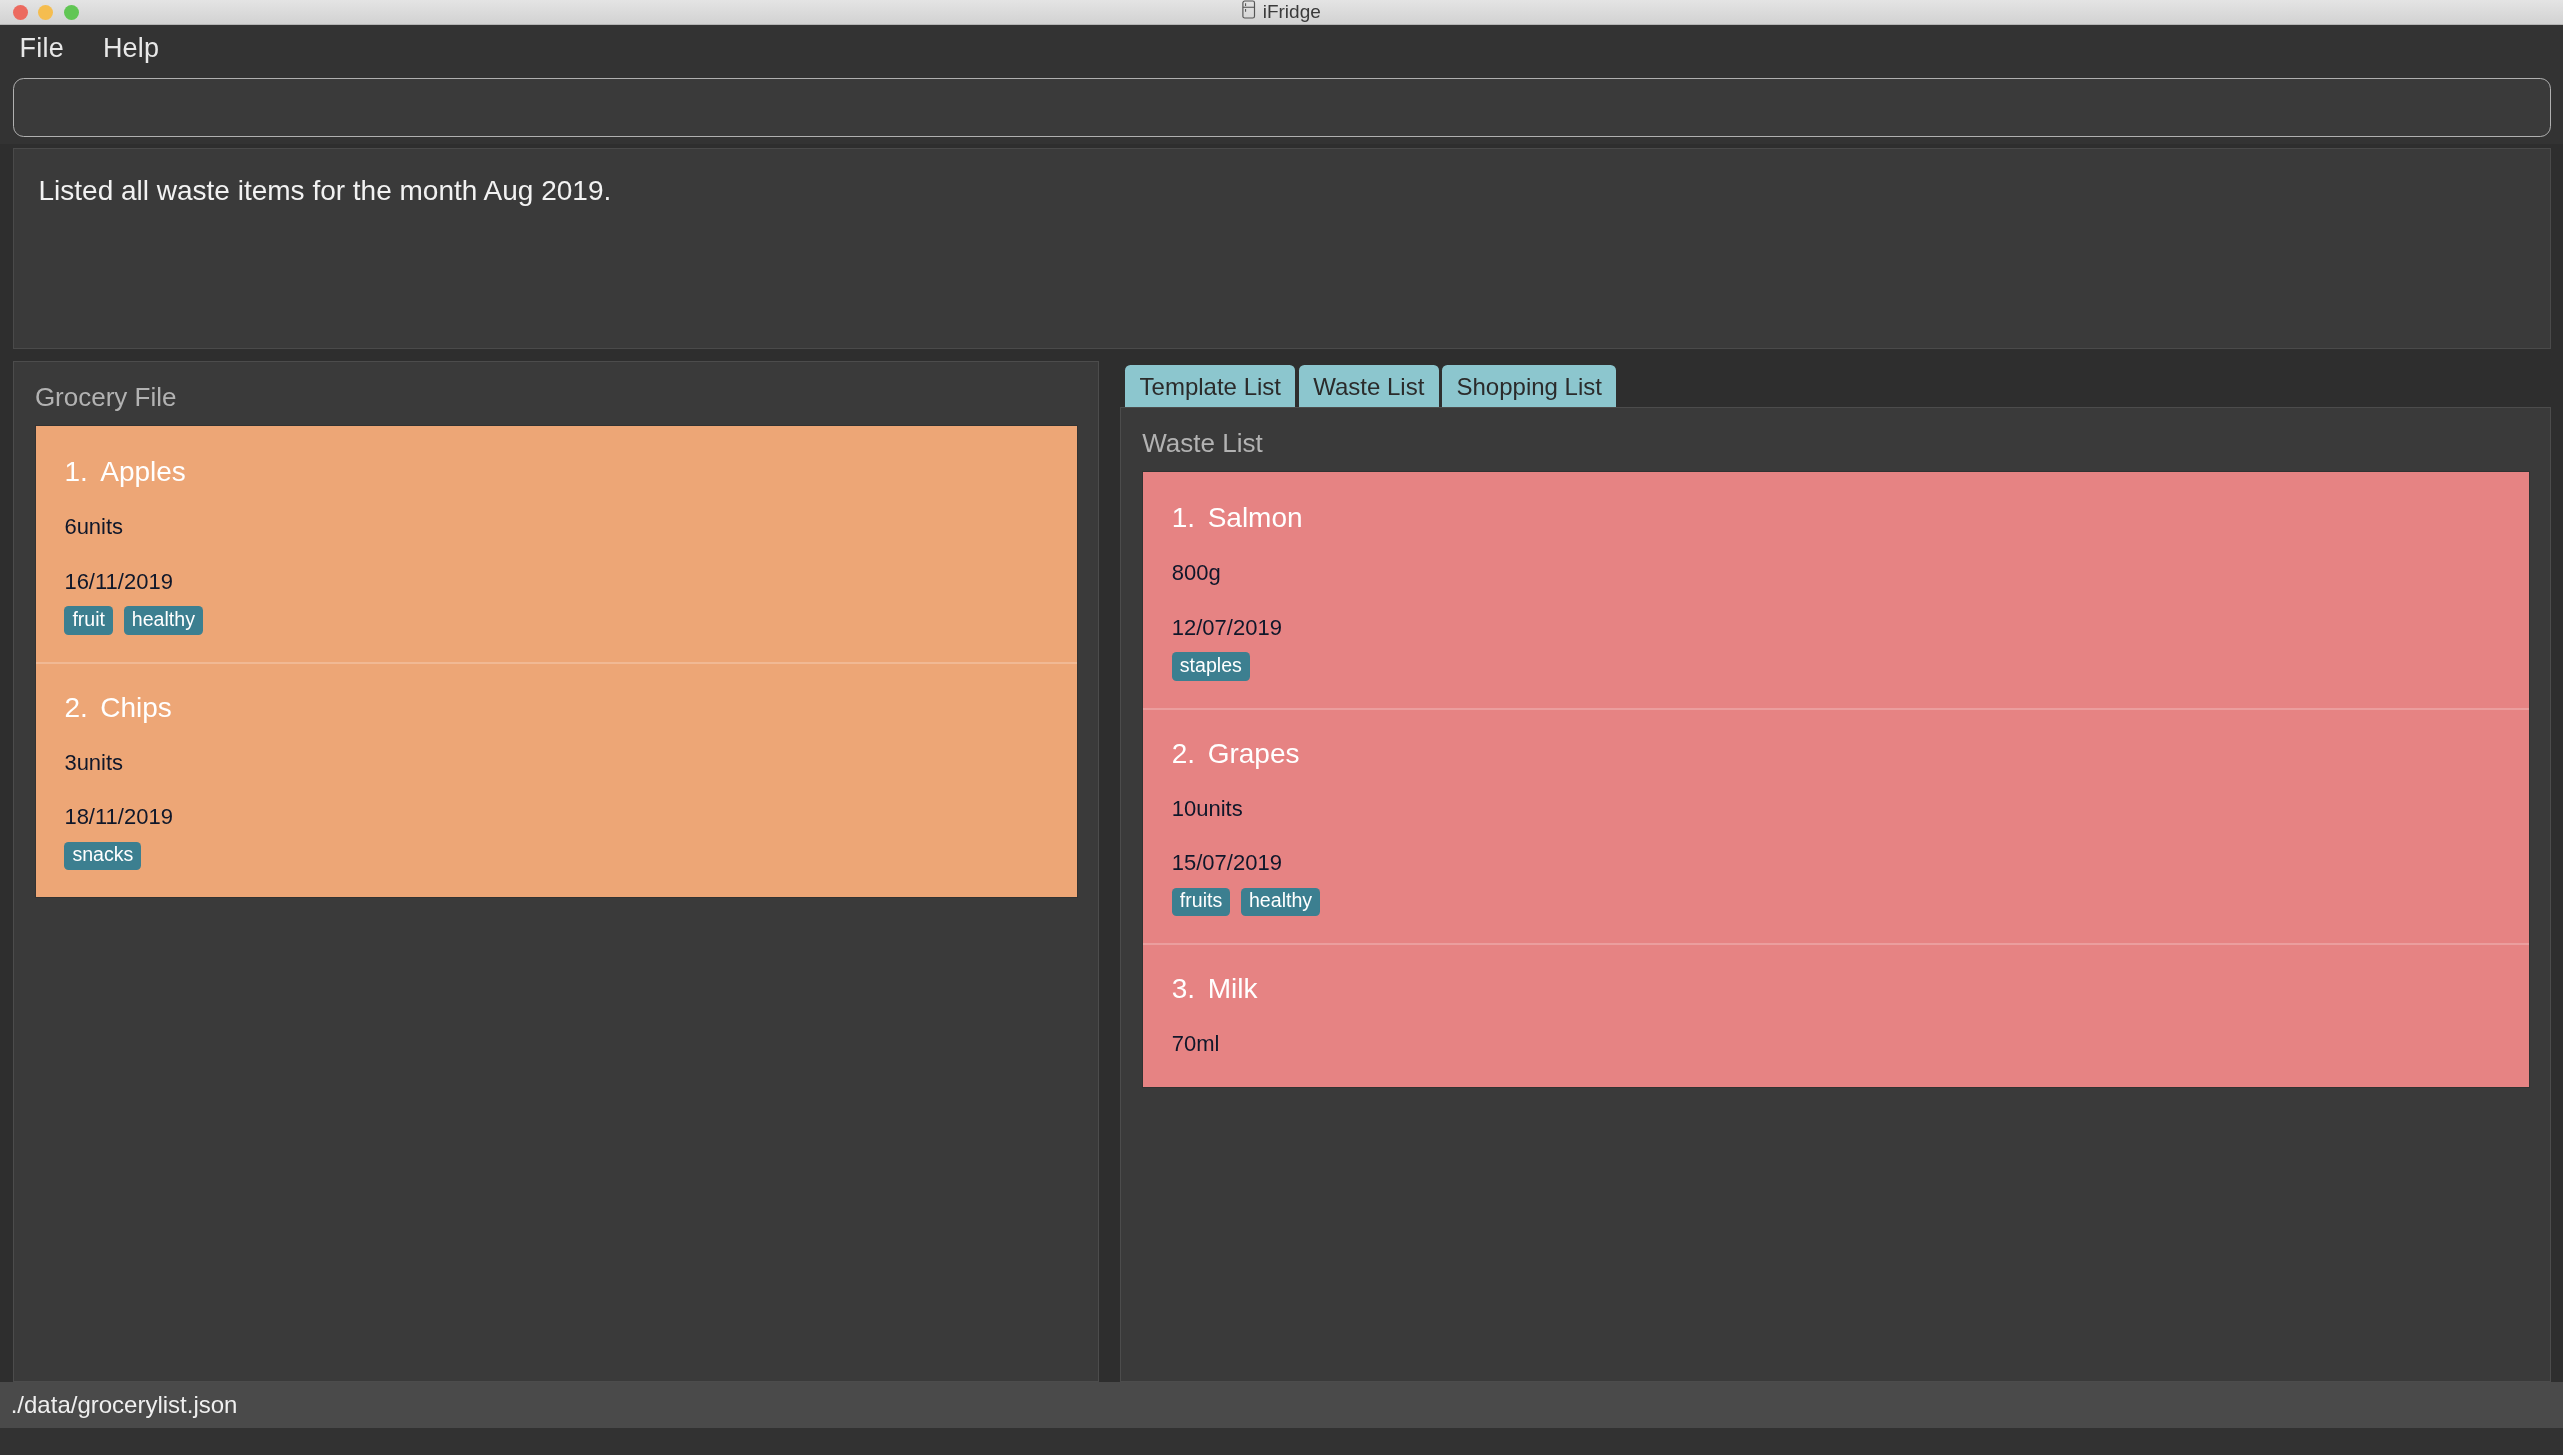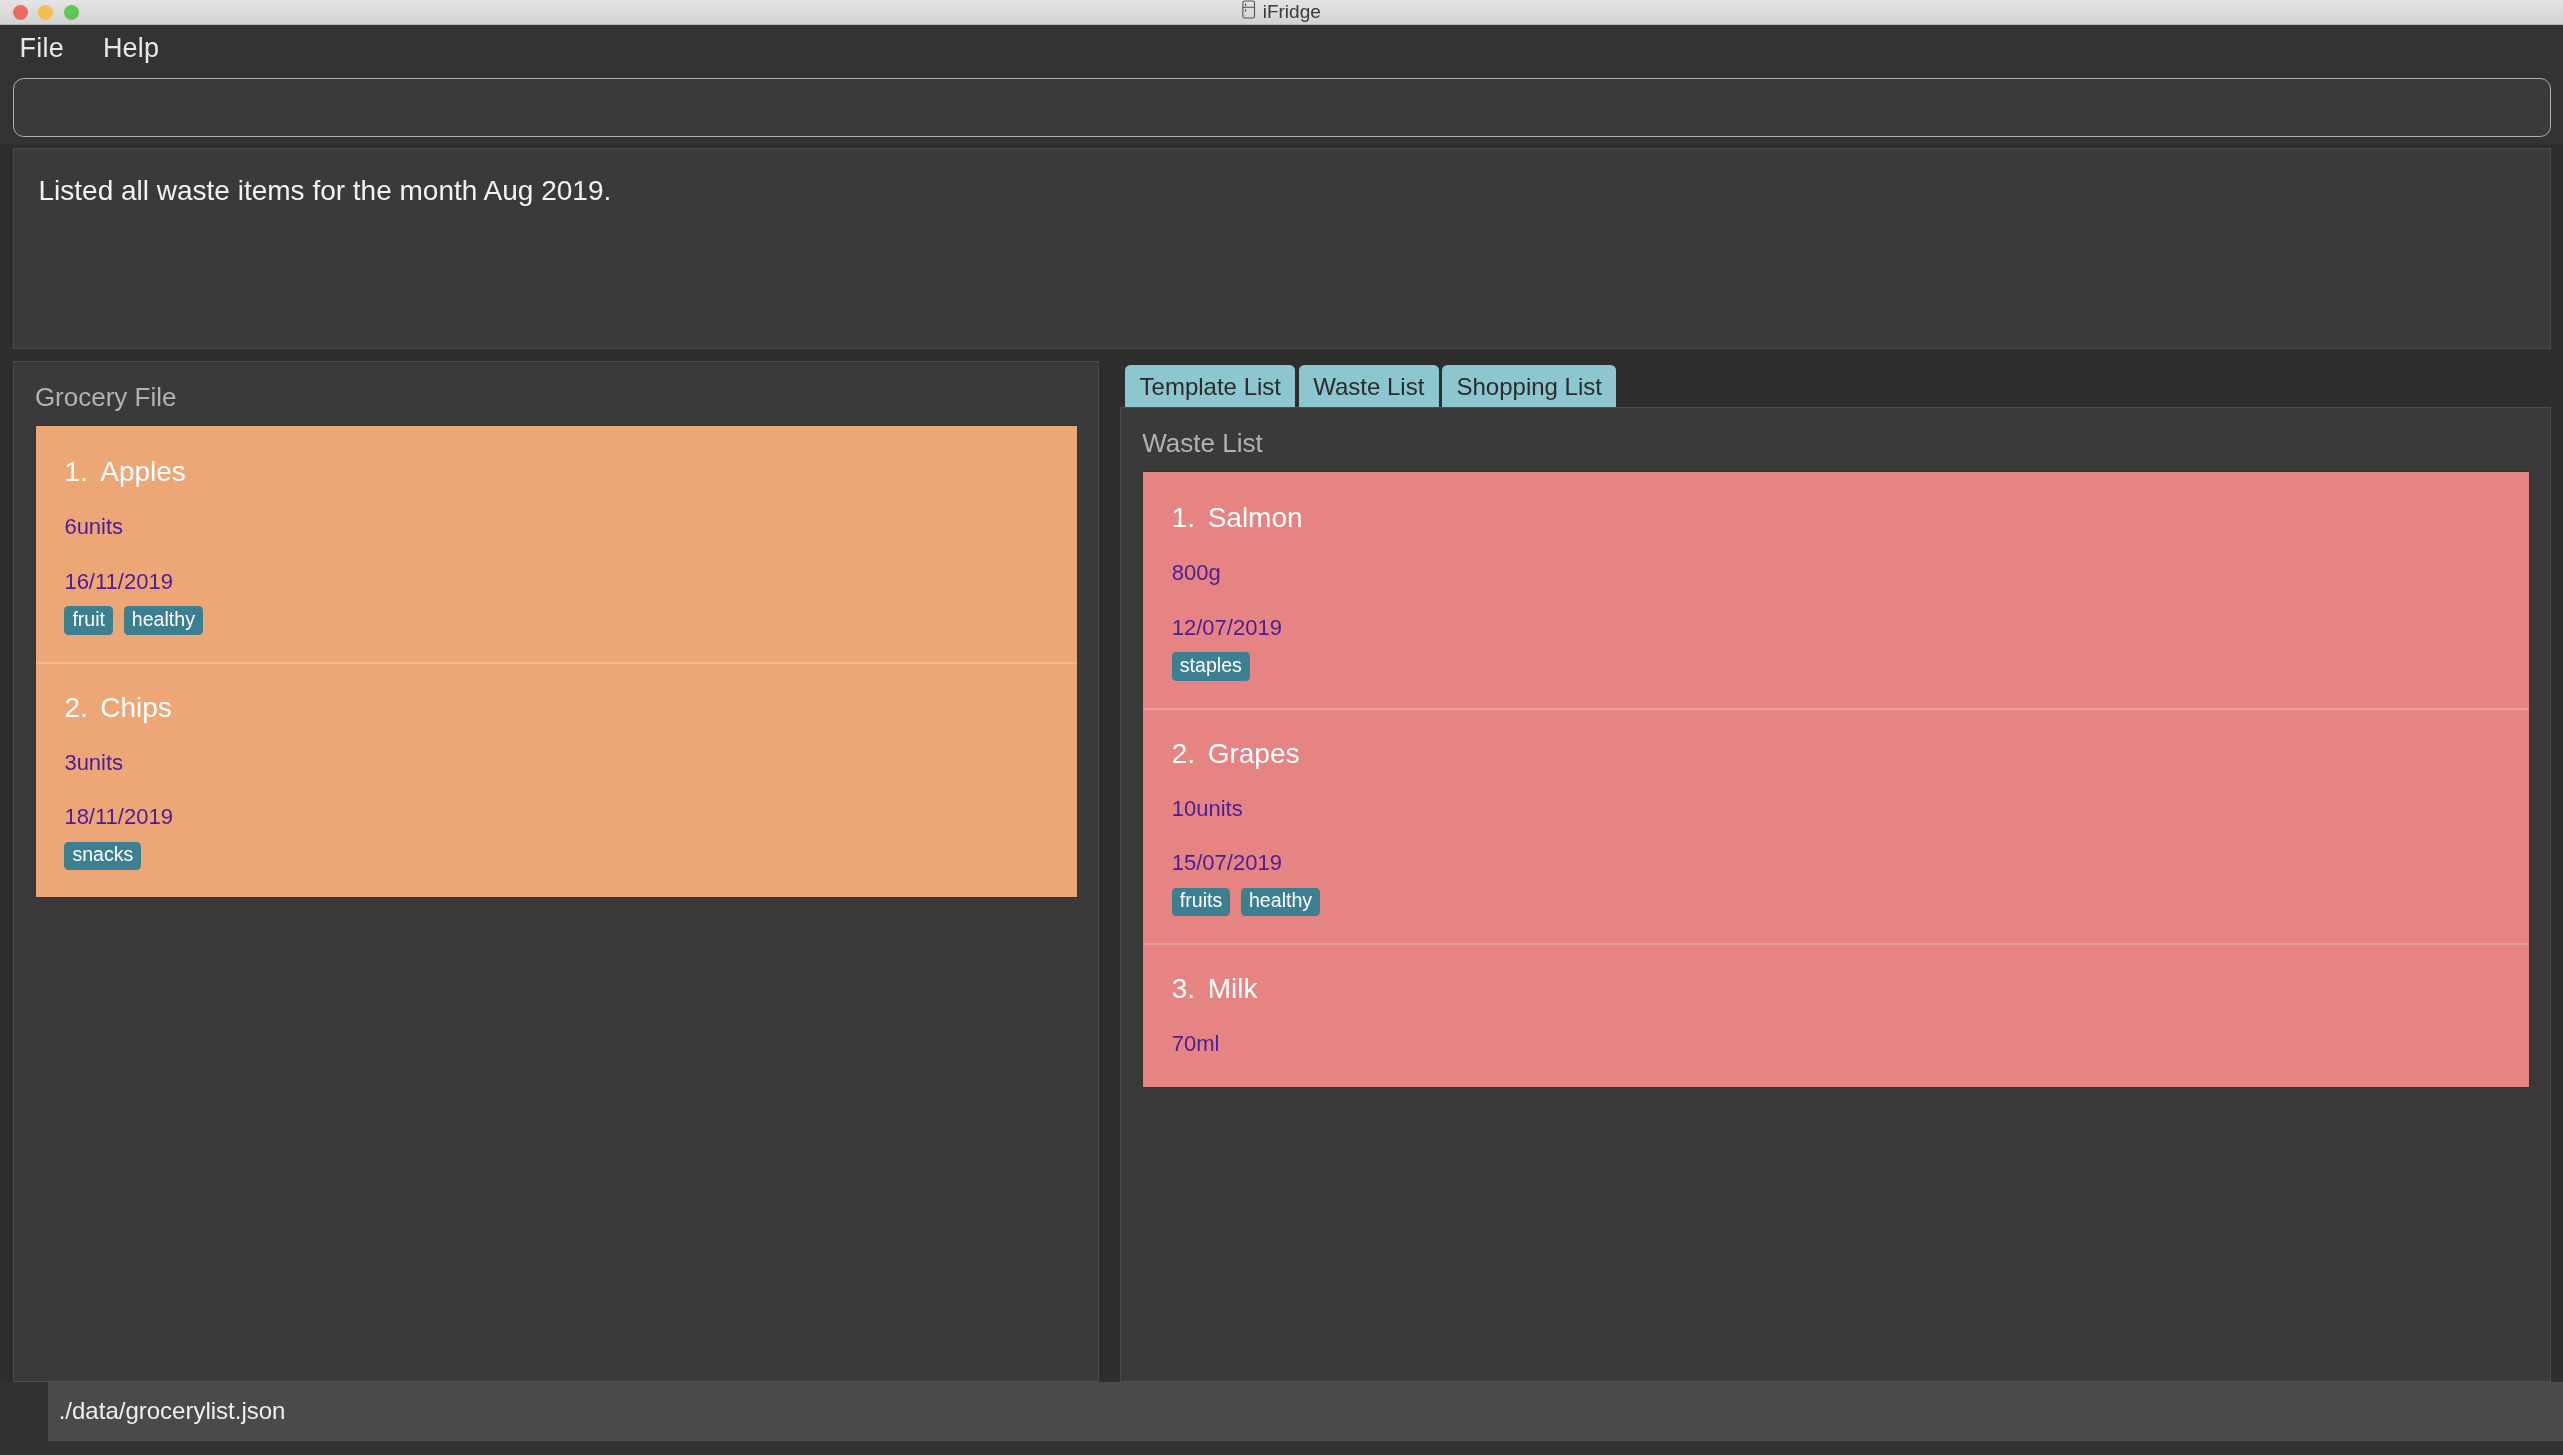--- a/index.html
+++ b/index.html
@@ -126,21 +126,21 @@
   .item-head {
     font-size: 28px;
     color: #ffffff;
     display: flex;
     gap: 12.5px;
     margin-bottom: 9px;
   }
   .item-index { min-width: 23px; }
   .item-qty, .item-date {
     font-size: 22px;
-    color: #4c1d95;
+    color: #0f172a;
     line-height: 1.38;
     margin-top: 24px;
   }
   .tags { display: flex; gap: 10.7px; margin-top: 9px; flex-wrap: wrap; }
   .tag {
     background: #3c7f90;
     color: #ffffff;
     font-size: 19.6px;
     padding: 2.7px 8px 4.5px 8px;
     border-radius: 4.5px;
@@ -169,27 +169,26 @@
   .tabpanel {
     flex: 1;
     background: #3a3a3a;
     border: 0.9px solid #4c4c4c;
     padding: 19.6px 19.6px 19.6px 21.4px;
     overflow: hidden;
   }
 
   
   .statusbar {
-    height: 59px;
+    height: 46px;
     background: #4a4a4a;
     display: flex; align-items: center;
     padding-left: 10.7px;
     color: #efefef;
     font-size: 24px;
-    margin-left: 48px;
   }
 </style>
 </head>
 <body>
 
 <div class="titlebar">
   <div class="traffic">
     <div class="light close"></div>
     <div class="light min"></div>
     <div class="light max"></div>

